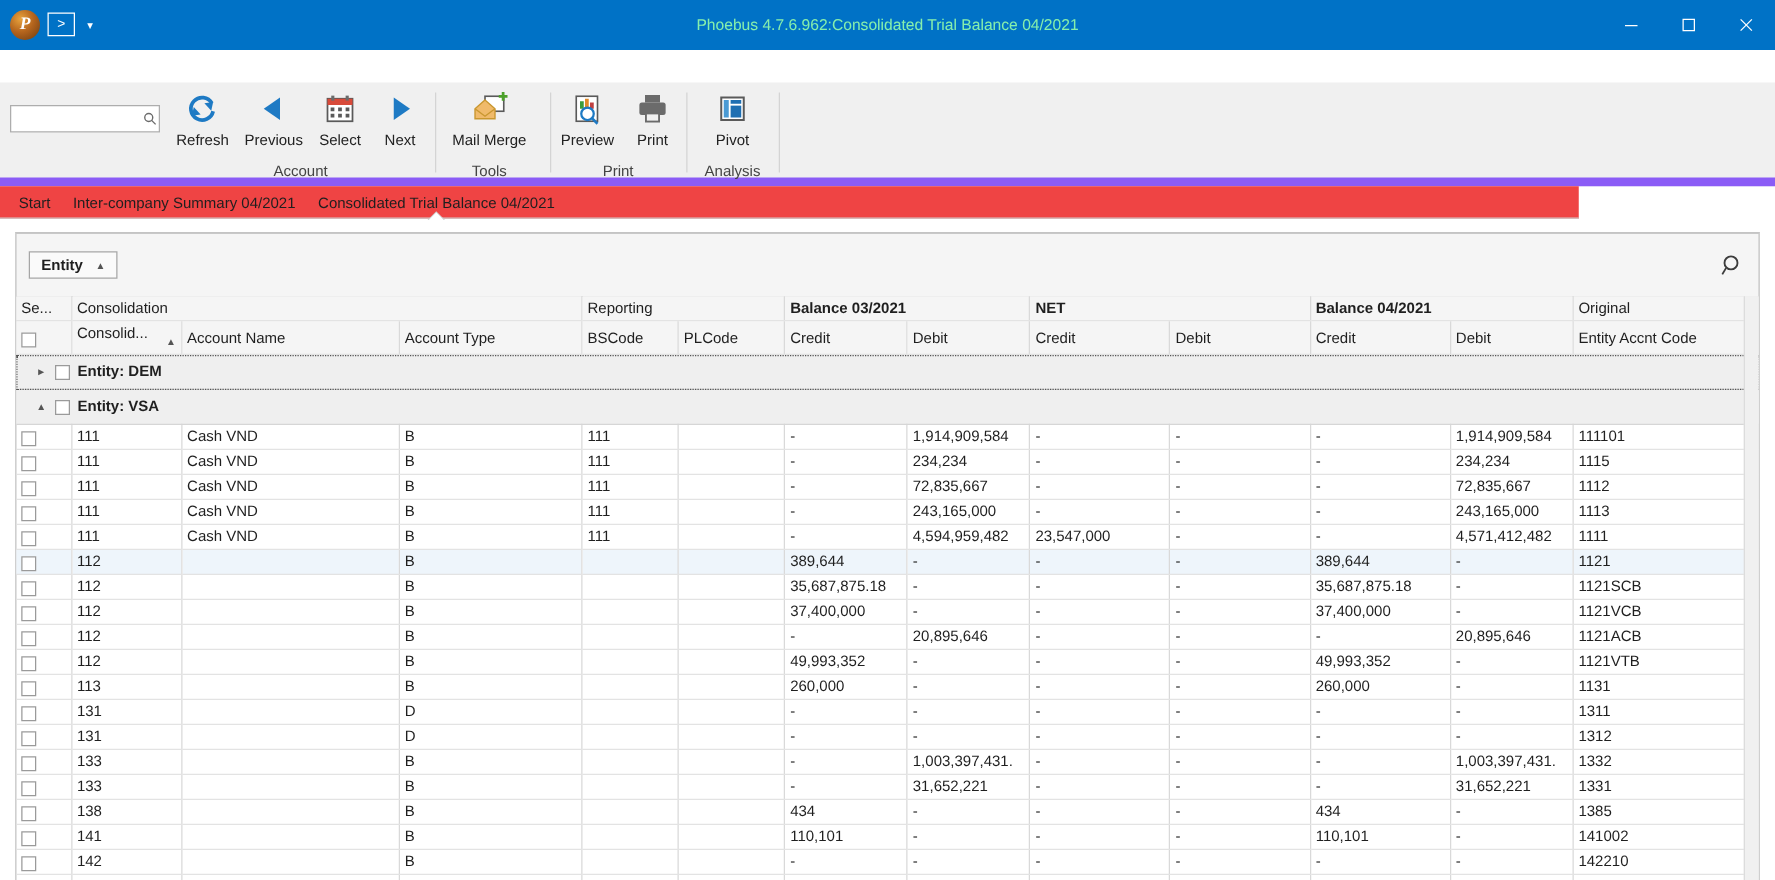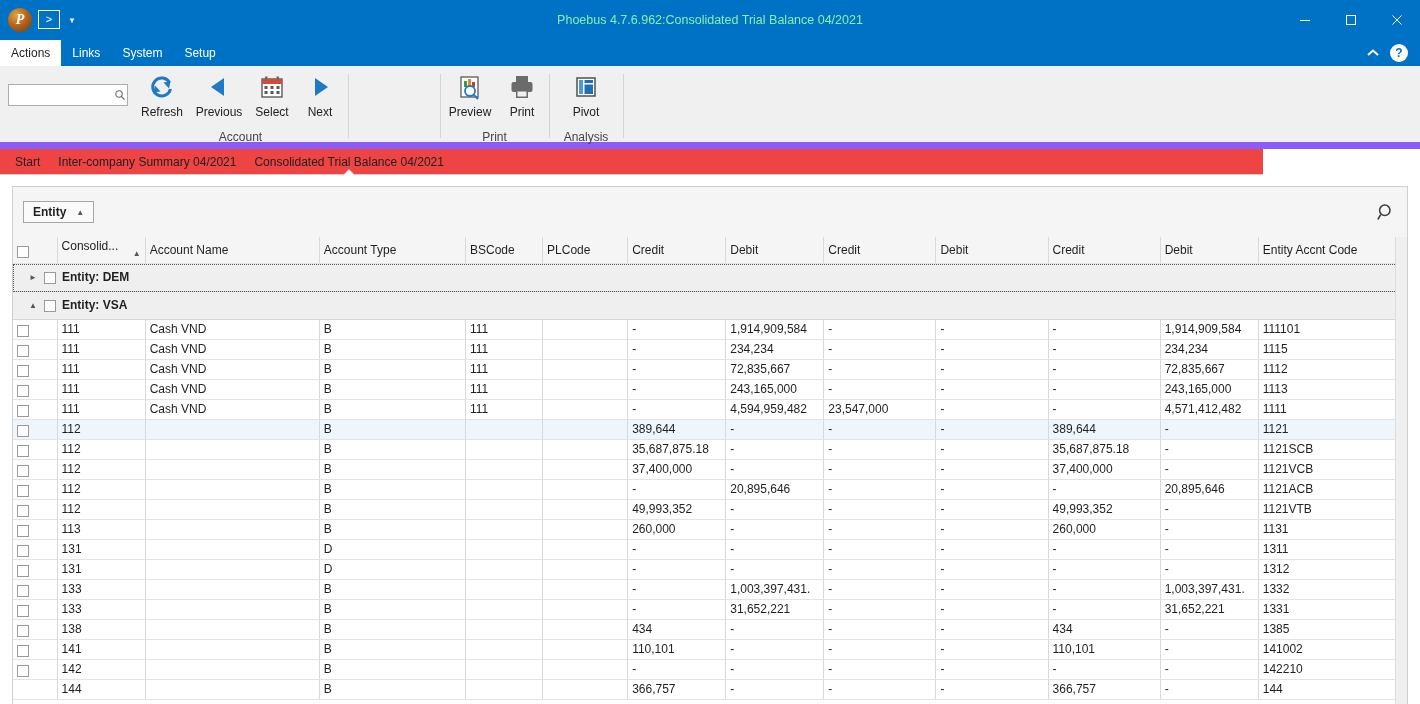--- a/index.html
+++ b/index.html
@@ -201,36 +201,20 @@
       </div>
       <div class="tb-btn close">
         <svg width="12" height="12" viewBox="0 0 12 12">
             <line x1="1.5" y1="1.5" x2="10.5" y2="10.5" stroke="#fff" stroke-width="1"></line>
             <line x1="10.5" y1="1.5" x2="1.5" y2="10.5" stroke="#fff" stroke-width="1"></line>
           </svg>
       </div>
     </div>
   </div>
 
-  <div class="menubar">
-    <div class="menu-items">
-      <div class="menu-item active">Actions</div>
-      <div class="menu-item">Links</div>
-      <div class="menu-item">System</div>
-      <div class="menu-item">Setup</div>
-    </div>
-    <div class="menu-right">
-      <div class="menu-chevron">
-        <svg width="12" height="8" viewBox="0 0 12 8">
-            <path d="M1 6 L6 1.5 L11 6" fill="none" stroke="#ffffff" stroke-width="2"></path>
-          </svg>
-      </div>
-      <div class="menu-help">?</div>
-    </div>
-  </div>
 
   <div class="ribbon">
 
     <div class="ribbon-search">
       <input type="text" value="" placeholder="" style="">
       <span class="mag">
         <svg width="12" height="12" viewBox="0 0 12 12">
             <circle cx="5" cy="5" r="3.2" fill="none" stroke="#6b6b6b" stroke-width="1.1"></circle>
             <line x1="7.3" y1="7.3" x2="10.5" y2="10.5" stroke="#6b6b6b" stroke-width="1.1"></line>
           </svg>
@@ -282,20 +266,39 @@
                 <path d="M9 5 L9 23 L22 14 Z" fill="#1e7ac4"></path>
               </svg>
           </span>
           <span class="rlabel">Next</span>
         </div>
       </div>
       <div class="glabel">Account</div>
     </div>
     <div class="gsep" style="left:348px;"></div>
 
+    <div class="rgroup" style="left:350px; width:83px;">
+      <div class="items" style="left:0;">
+        <div class="ritem" style="width:83px;">
+          <span class="ricon">
+            <svg width="30" height="28" viewBox="0 0 30 28">
+              <rect x="11" y="4" width="15" height="12" fill="#fff" stroke="#5a5a5a" stroke-width="1.3"></rect>
+              <path d="M18 2 L26 9 L26 17 L10 17 L10 9 Z" fill="#f0ba6a" stroke="#c9972f" stroke-width="1.1" transform="translate(-7,5)"></path>
+              <path d="M3 14 L11 20 L19 14" fill="none" stroke="#c9972f" stroke-width="1.1"></path>
+              <g fill="#4ba02a">
+                  <rect x="22" y="3" width="7" height="2.2"></rect>
+                  <rect x="24.4" y="0.6" width="2.2" height="7"></rect>
+                </g>
+            </svg>
+          </span>
+          <span class="rlabel">Mail Merge</span>
+        </div>
+      </div>
+      <div class="glabel">Tools</div>
+    </div>
     <div class="gsep" style="left:440px;"></div>
 
     <div class="rgroup" style="left:442px; width:105px;">
       <div class="items" style="left:0;">
         <div class="ritem" style="width:56px;">
           <span class="ricon">
             <svg width="28" height="28" viewBox="0 0 28 28">
               <rect x="5" y="4" width="17" height="20" fill="#fff" stroke="#5a5a5a" stroke-width="1.3"></rect>
               <rect x="8" y="8" width="3" height="6" fill="#3c9c3c"></rect>
               <rect x="12" y="6" width="3" height="8" fill="#e08a2a"></rect>
@@ -375,20 +378,29 @@
           <col style="width:85px">
           <col style="width:98px">
           <col style="width:98px">
           <col style="width:112px">
           <col style="width:112px">
           <col style="width:112px">
           <col style="width:98px">
           <col style="width:148px">
         </colgroup>
         <thead>
+          <tr class="band">
+            <th class="plain">Se...</th>
+            <th class="plain" colspan="3">Consolidation</th>
+            <th class="plain" colspan="2">Reporting</th>
+            <th colspan="2">Balance 03/2021</th>
+            <th colspan="2">NET</th>
+            <th colspan="2">Balance 04/2021</th>
+            <th class="plain">Original</th>
+          </tr>
           <tr class="cols">
             <th class="cbcell hdr-sel"><span class="cb"></span></th>
             <th>
               <span>Consolid...</span>
               <span class="sortind">▲</span>
             </th>
             <th>Account Name</th>
             <th>Account Type</th>
             <th>BSCode</th>
             <th>PLCode</th>

